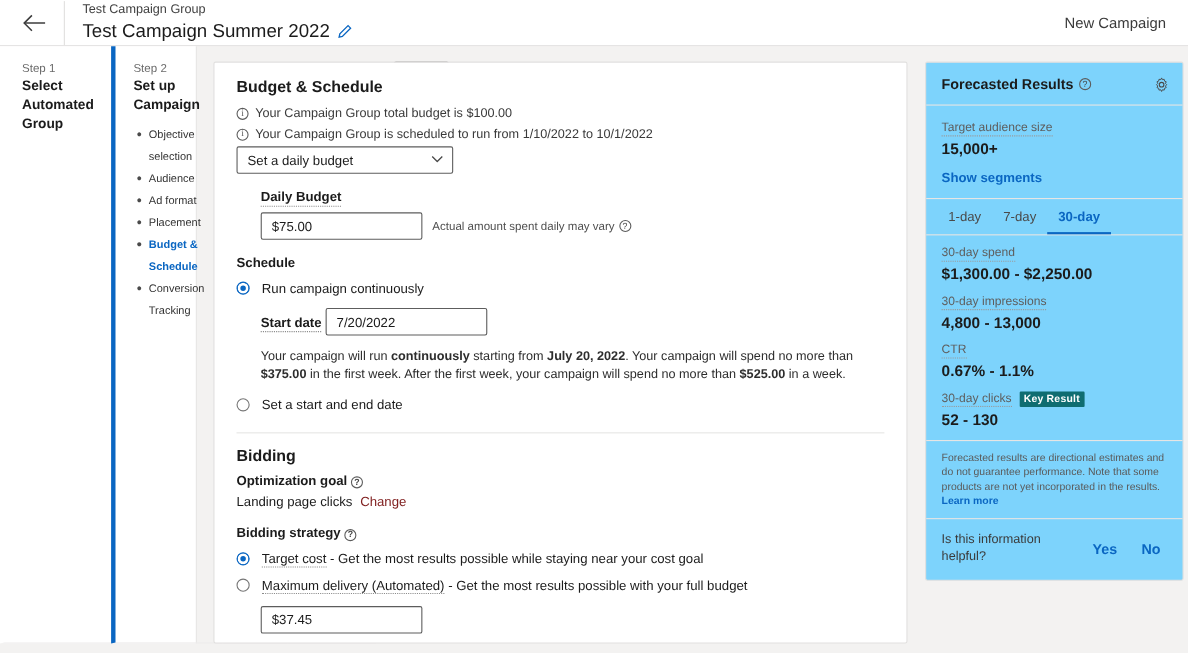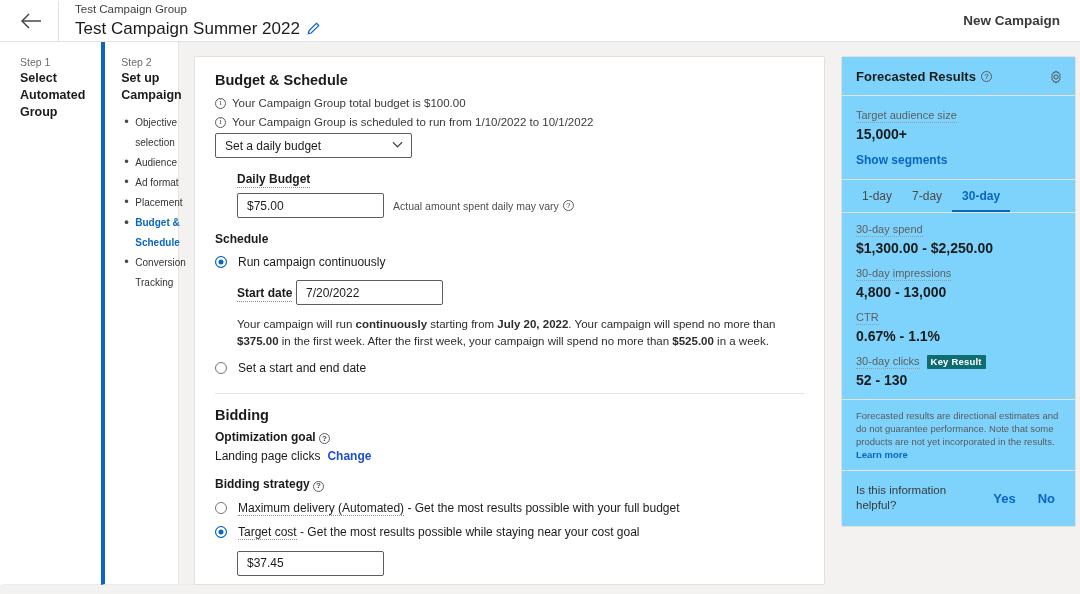--- a/index.html
+++ b/index.html
@@ -25,21 +25,21 @@
     display: flex; align-items: center; justify-content: center;
     color: #3c3c3c; cursor: pointer; flex: 0 0 auto;
     margin-right: 14px;
   }
   .vdiv { width: 1px; height: 40px; background: #e0dfde; margin-right: 16px; }
   .title-block { display: flex; flex-direction: column; justify-content: center; }
   .title-small { font-size: 11.5px; color: #3f3f3f; line-height: 15px; }
   .title-row { display: flex; align-items: center; gap: 7px; margin-top: 1px; }
   .title-large { font-size: 17px; color: #1b1b1b; line-height: 21px; }
   .edit-pencil { color: #0a66c2; cursor: pointer; display: flex; align-items: center; }
-  .topbar-right { margin-left: auto; font-size: 13.5px; color: #3a3a3a; padding-right: 6px; font-weight: bold; }
+  .topbar-right { margin-left: auto; font-size: 13.5px; color: #3a3a3a; padding-right: 6px; }
 
   
   .layout { display: flex; height: 543px; }
 
   
   .leftnav {
     width: 179px; flex: 0 0 179px;
     background: #ffffff;
     border-right: 1px solid #e6e5e4;
     display: flex; flex-direction: row;
@@ -128,21 +128,21 @@
     box-shadow: inset 0 0 0 2.5px #ffffff;
   }
   .radio-text { font-size: 12px; color: #1b1b1b; line-height: 16px; }
   .dotted { border-bottom: 1px dotted #8b8b8b; }
   .para {
     font-size: 11.5px; color: #2d2d2d; line-height: 17px;
     margin: 9px 0 0 22px; max-width: 578px;
   }
   .para b { font-weight: bold; }
   .divider { height: 1px; background: #e6e5e4; margin: 17px 0 0 0; }
-  .blue-link { color: #1d4ed8; font-weight: bold; cursor: pointer; }
+  .blue-link { color: #7f1d1d; font-weight: normal; cursor: pointer; }
   .goal-row { font-size: 12px; color: #1b1b1b; margin-top: 5px; display: flex; gap: 7px; }
 
   
   .rightcol { width: 239px; flex: 0 0 239px; padding: 14px 4px 0 0; }
   .panel { background: #7dd3fc; border: 1px solid #e1e0df; border-radius: 2px; }
   .panel-head {
     display: flex; align-items: center; padding: 12px 12px 11px 14px;
     border-bottom: 1px solid #e6e5e4;
   }
   .panel-head-title { font-size: 13px; font-weight: bold; color: #1b1b1b; }
@@ -305,27 +305,27 @@
         <span>Landing page clicks</span>
         <span class="blue-link">Change</span>
       </div>
 
       <div class="fld-label">
         <span>Bidding strategy</span>
         <span class="icon-q">?</span>
       </div>
 
       <div class="radio-row">
+        <span class="radio on"></span>
+        <span class="radio-text"><span class="dotted">Target cost</span><span> - Get the most results possible while staying near your cost goal</span></span>
+      </div>
+
+      <div class="radio-row">
         <span class="radio"></span>
         <span class="radio-text"><span class="dotted">Maximum delivery (Automated)</span><span> - Get the most results possible with your full budget</span></span>
-      </div>
-
-      <div class="radio-row">
-        <span class="radio on"></span>
-        <span class="radio-text"><span class="dotted">Target cost</span><span> - Get the most results possible while staying near your cost goal</span></span>
       </div>
 
       <div class="indent" style="margin-top:11px">
         <div class="input-row">
           <input class="txt-input" type="text" value="$37.45" style="">
 
         </div>
 
       </div>
 

